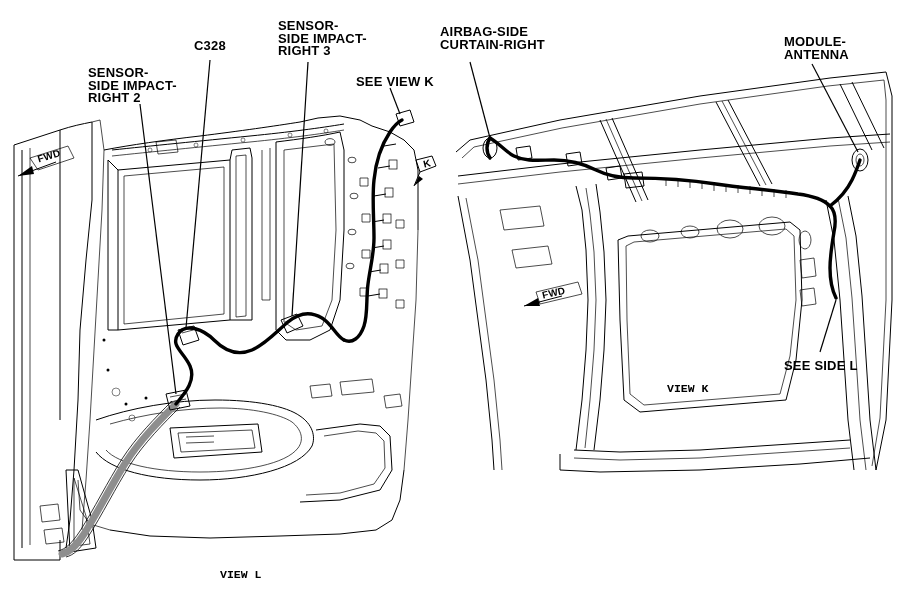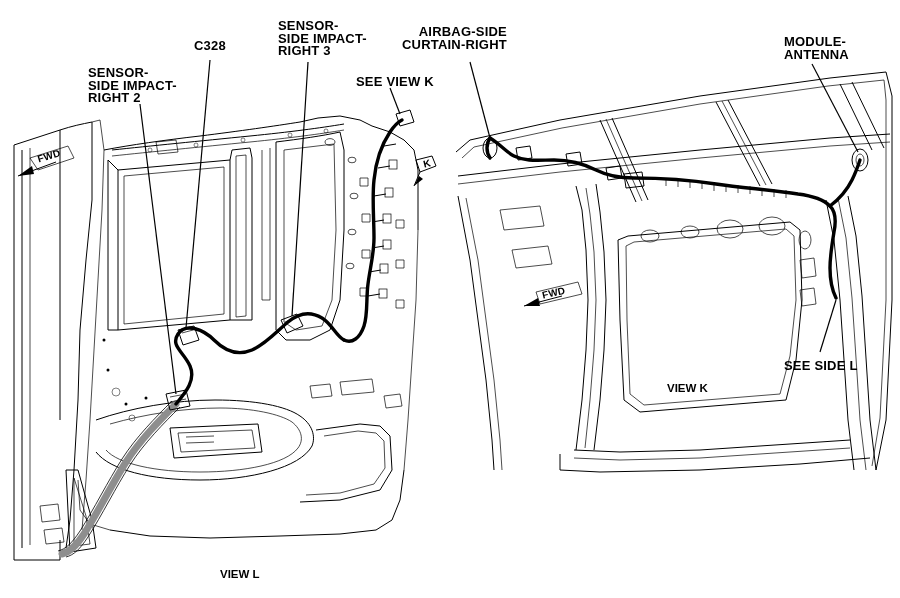--- a/index.html
+++ b/index.html
@@ -22,21 +22,21 @@
     font-family: "Liberation Sans", sans-serif;
     font-weight: bold;
     font-size: 13px;
     line-height: 12.5px;
     color: #000000;
     white-space: pre;
     letter-spacing: 0.2px;
   }
   .view-label {
     position: absolute;
-    font-family: Liberation Sans, sans-serif;
+    font-family: Liberation Mono, monospace;
     font-weight: bold;
     font-size: 11.5px;
     color: #000000;
     white-space: pre;
   }
   svg.art {
     position: absolute;
     left: 0;
     top: 0;
     width: 900px;
@@ -269,21 +269,21 @@
   </svg>
 
   <div class="label" style="left:88px; top:67px;">SENSOR-
 SIDE IMPACT-
 RIGHT 2</div>
   <div class="label" style="left:194px; top:40px;">C328</div>
   <div class="label" style="left:278px; top:20px;">SENSOR-
 SIDE IMPACT-
 RIGHT 3</div>
   <div class="label" style="left:356px; top:76px;">SEE VIEW K</div>
-  <div class="label" style="left:402px; top:26px;text-align:right;">AIRBAG-SIDE
+  <div class="label" style="left:440px; top:26px;">AIRBAG-SIDE
 CURTAIN-RIGHT</div>
   <div class="label" style="left:784px; top:26px;margin-top:10px;">MODULE-
 ANTENNA</div>
   <div class="label" style="left:784px; top:360px;">SEE SIDE L</div>
 
   <div class="label" style="left:36px; top:154px; transform:rotate(-17deg); transform-origin:left top; font-size:10px;">FWD</div>
   <div class="label" style="left:541px; top:290px; transform:rotate(-13deg); transform-origin:left top; font-size:10px;">FWD</div>
 
   <div class="label" style="left:422px; top:159px; font-size:10px; transform:rotate(-14deg); transform-origin:left top;">K</div>
 

